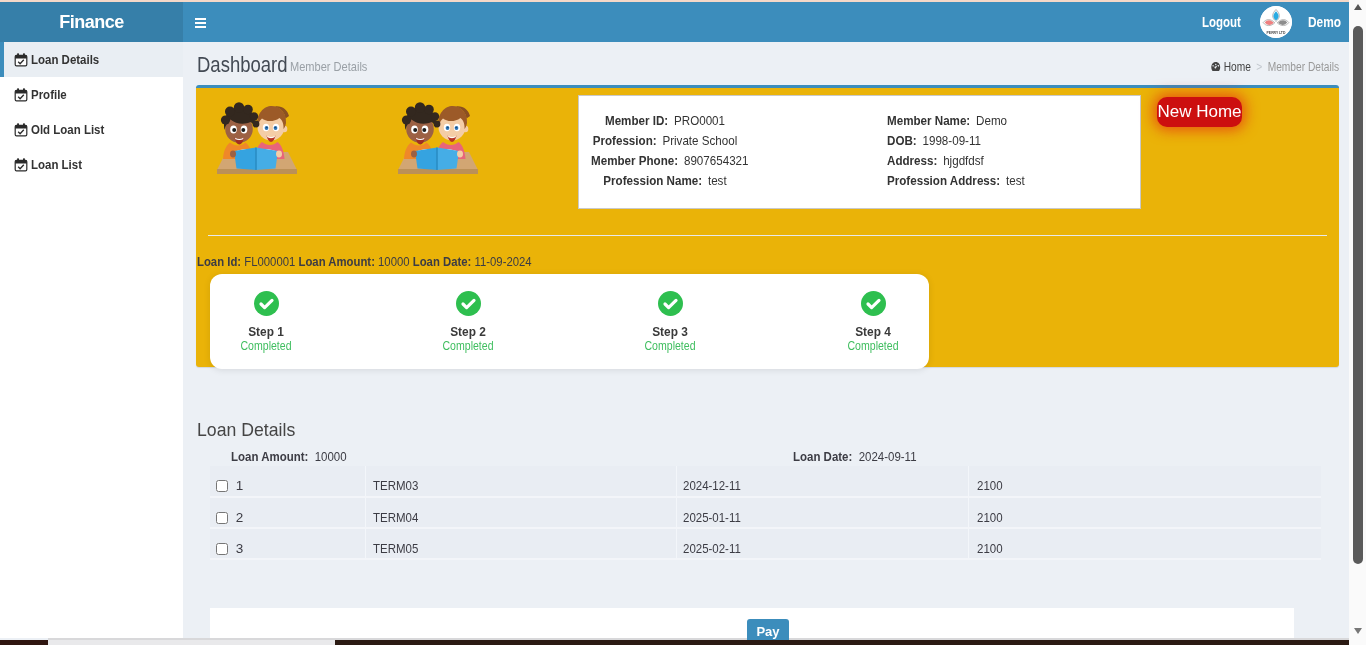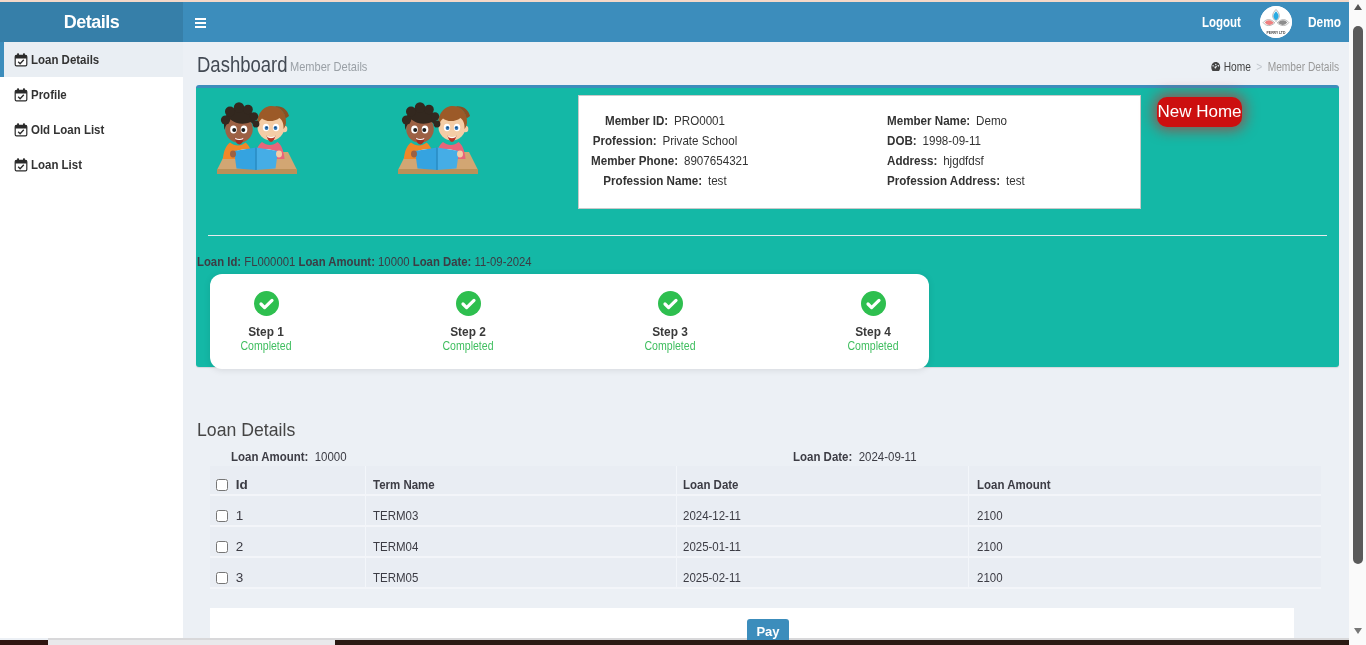--- a/index.html
+++ b/index.html
@@ -25,21 +25,21 @@
   #mi1 .lbl { left:27px; }
   #mi2 { top:35px; }
   #mi3 { top:70px; }
   #mi4 { top:105px; }
   #h-dash { left:197px; top:53px; font-size:21.5px; color:#434a54; transform:scaleX(0.86); transform-origin:0 0; }
   #h-sub { left:290px; top:59px; font-size:13px; color:#9aa0a6; transform:scaleX(0.85); transform-origin:0 0; }
   #crumb { top:60px; right:27px; font-size:12px; color:#444; transform:scaleX(0.85); transform-origin:100% 0; }
   #crumb .sep { color:#c3c8ce; padding:0 3px; }
   #crumb .tail { color:#999; }
   
-  #box1 { left:196px; top:85px; width:1143px; height:282px; background:#14b8a6; border-top:3px solid #3c8dbc; border-radius:3px; box-shadow:0 1px 1px rgba(0,0,0,.1); }
+  #box1 { left:196px; top:85px; width:1143px; height:282px; background:#eab308; border-top:3px solid #3c8dbc; border-radius:3px; box-shadow:0 1px 1px rgba(0,0,0,.1); }
   .kids { position:absolute; top:8px; width:88px; height:80px; }
   #kids1 { left:17px; }
   #kids2 { left:198px; }
   #membox { left:382px; top:7px; width:563px; height:114px; border:1px solid #c9c9c9; background:#fff; }
   .mcol { position:absolute; top:18px; font-size:13.5px; color:#333; }
   .mcol p { margin:0 0 6px 0; line-height:14px; white-space:nowrap; }
   .mcol b { color:#333; } .mcol span { margin-left:3px; }
   #mcol-l { left:0px; width:172px; text-align:center; transform:scaleX(0.86); transform-origin:86px 0; }
   #mcol-r { left:308px; transform:scaleX(0.86); transform-origin:0 0; }
   #newloan { left:961px; top:9px; width:85px; height:30px; background:#cc0f0f; border-radius:10px; color:#fff; font-size:17px; text-align:center; line-height:29px; box-shadow:0 0 14px 3px rgba(229,18,18,.6); }
@@ -81,21 +81,21 @@
   #sbar { left:1349px; top:0; width:17px; height:645px; background:#fafafa; }
   #sthumb { left:1352.5px; top:26px; width:10px; height:538px; background:#5a5a5a; border-radius:5px; }
   .arr { width:0; height:0; position:absolute; left:1353.5px; }
   #arrup { top:4px; border-left:4.5px solid transparent; border-right:4.5px solid transparent; border-bottom:6px solid #555; }
   #arrdn { top:628px; border-left:4.5px solid transparent; border-right:4.5px solid transparent; border-top:6px solid #777; }
 </style>
 </head>
 <body>
 <div id="topstrip" class="abs"></div>
 <div id="navbar" class="abs"></div>
-<div id="logo" class="abs">Details</div>
+<div id="logo" class="abs">Finance</div>
 <div id="burger" class="abs">
     <div></div>
     <div></div>
     <div></div>
   </div>
 <div id="logout" class="abs">Logout</div>
 <div id="avatar" class="abs">
   <svg width="32" height="32" viewBox="0 0 32 32">
     <circle cx="16" cy="16" r="16" fill="#fff"></circle>
     <path d="M16 3.5 C20 7.5 20.8 11.5 16 15.5 C11.2 11.5 12 7.5 16 3.5 Z" fill="none" stroke="#9a9a9a" stroke-width="0.7"></path>
@@ -266,26 +266,20 @@
   </div>
 </div>
 
 <div id="ld-head" class="abs">Loan Details</div>
 <div id="ld-lbl1" class="abs">Loan Amount: &nbsp;<span class="nrm">10000</span></div>
 <div id="ld-lbl2" class="abs">Loan Date: &nbsp;<span class="nrm">2024-09-11</span></div>
 
 <div id="tbl" class="abs">
   <table>
     <tbody>
-        <tr class="h">
-          <th class="c1" style="height:29px"><input type="checkbox" style=""> Id</th>
-          <th class="c2"><span class="t">Term Name</span></th>
-          <th class="c3"><span class="t">Loan Date</span></th>
-          <th class="c4"><span class="t">Loan Amount</span></th>
-        </tr>
     <tr class="r">
           <td class="c1"><input type="checkbox" style=""> 1</td>
           <td class="c2"><span class="t">TERM03</span></td>
           <td class="c3"><span class="t">2024-12-11</span></td>
           <td class="c4"><span class="t">2100</span></td>
         </tr>
     <tr class="r">
           <td class="c1"><input type="checkbox" style=""> 2</td>
           <td class="c2"><span class="t">TERM04</span></td>
           <td class="c3"><span class="t">2025-01-11</span></td>

